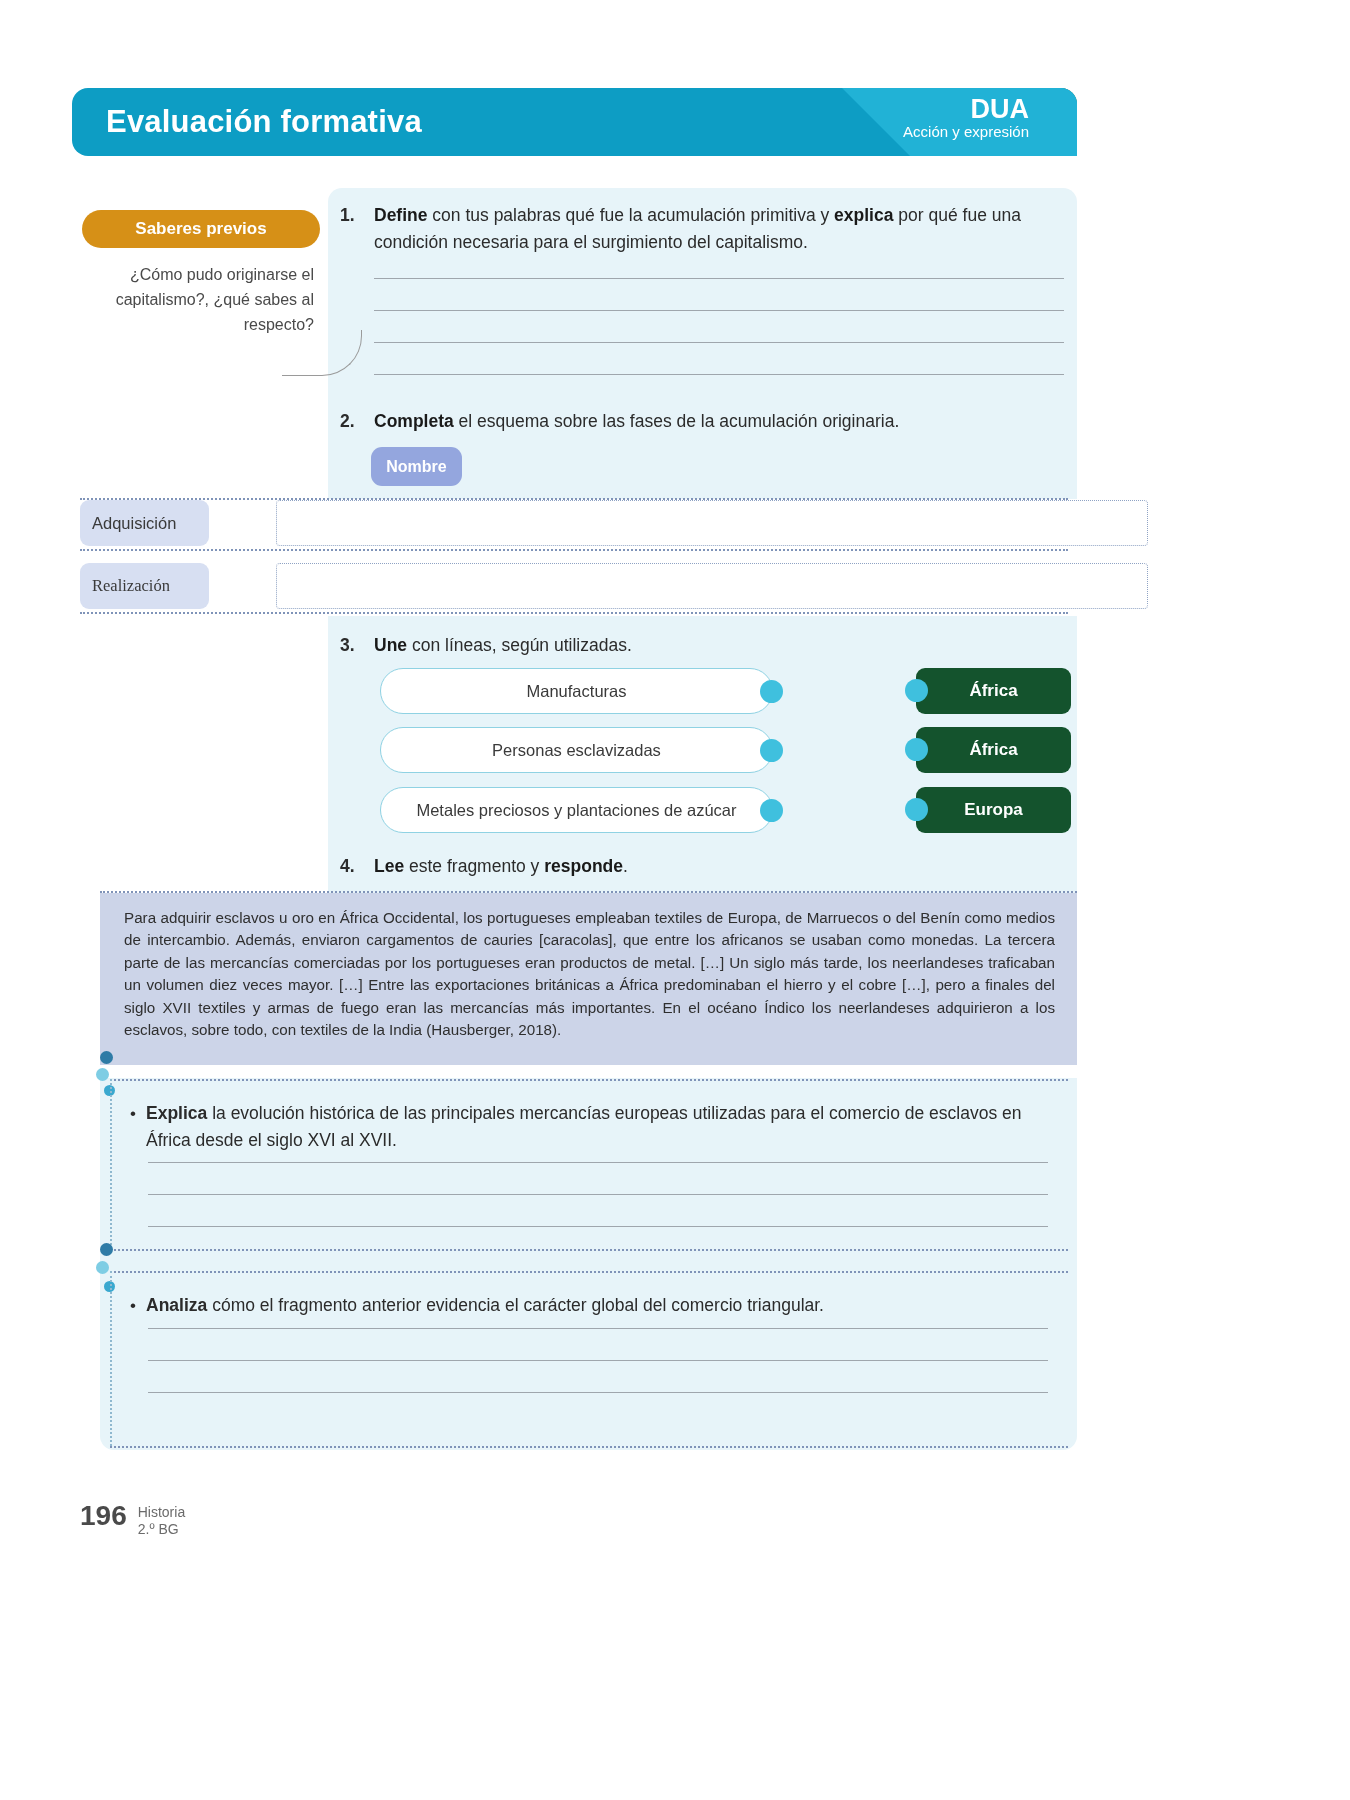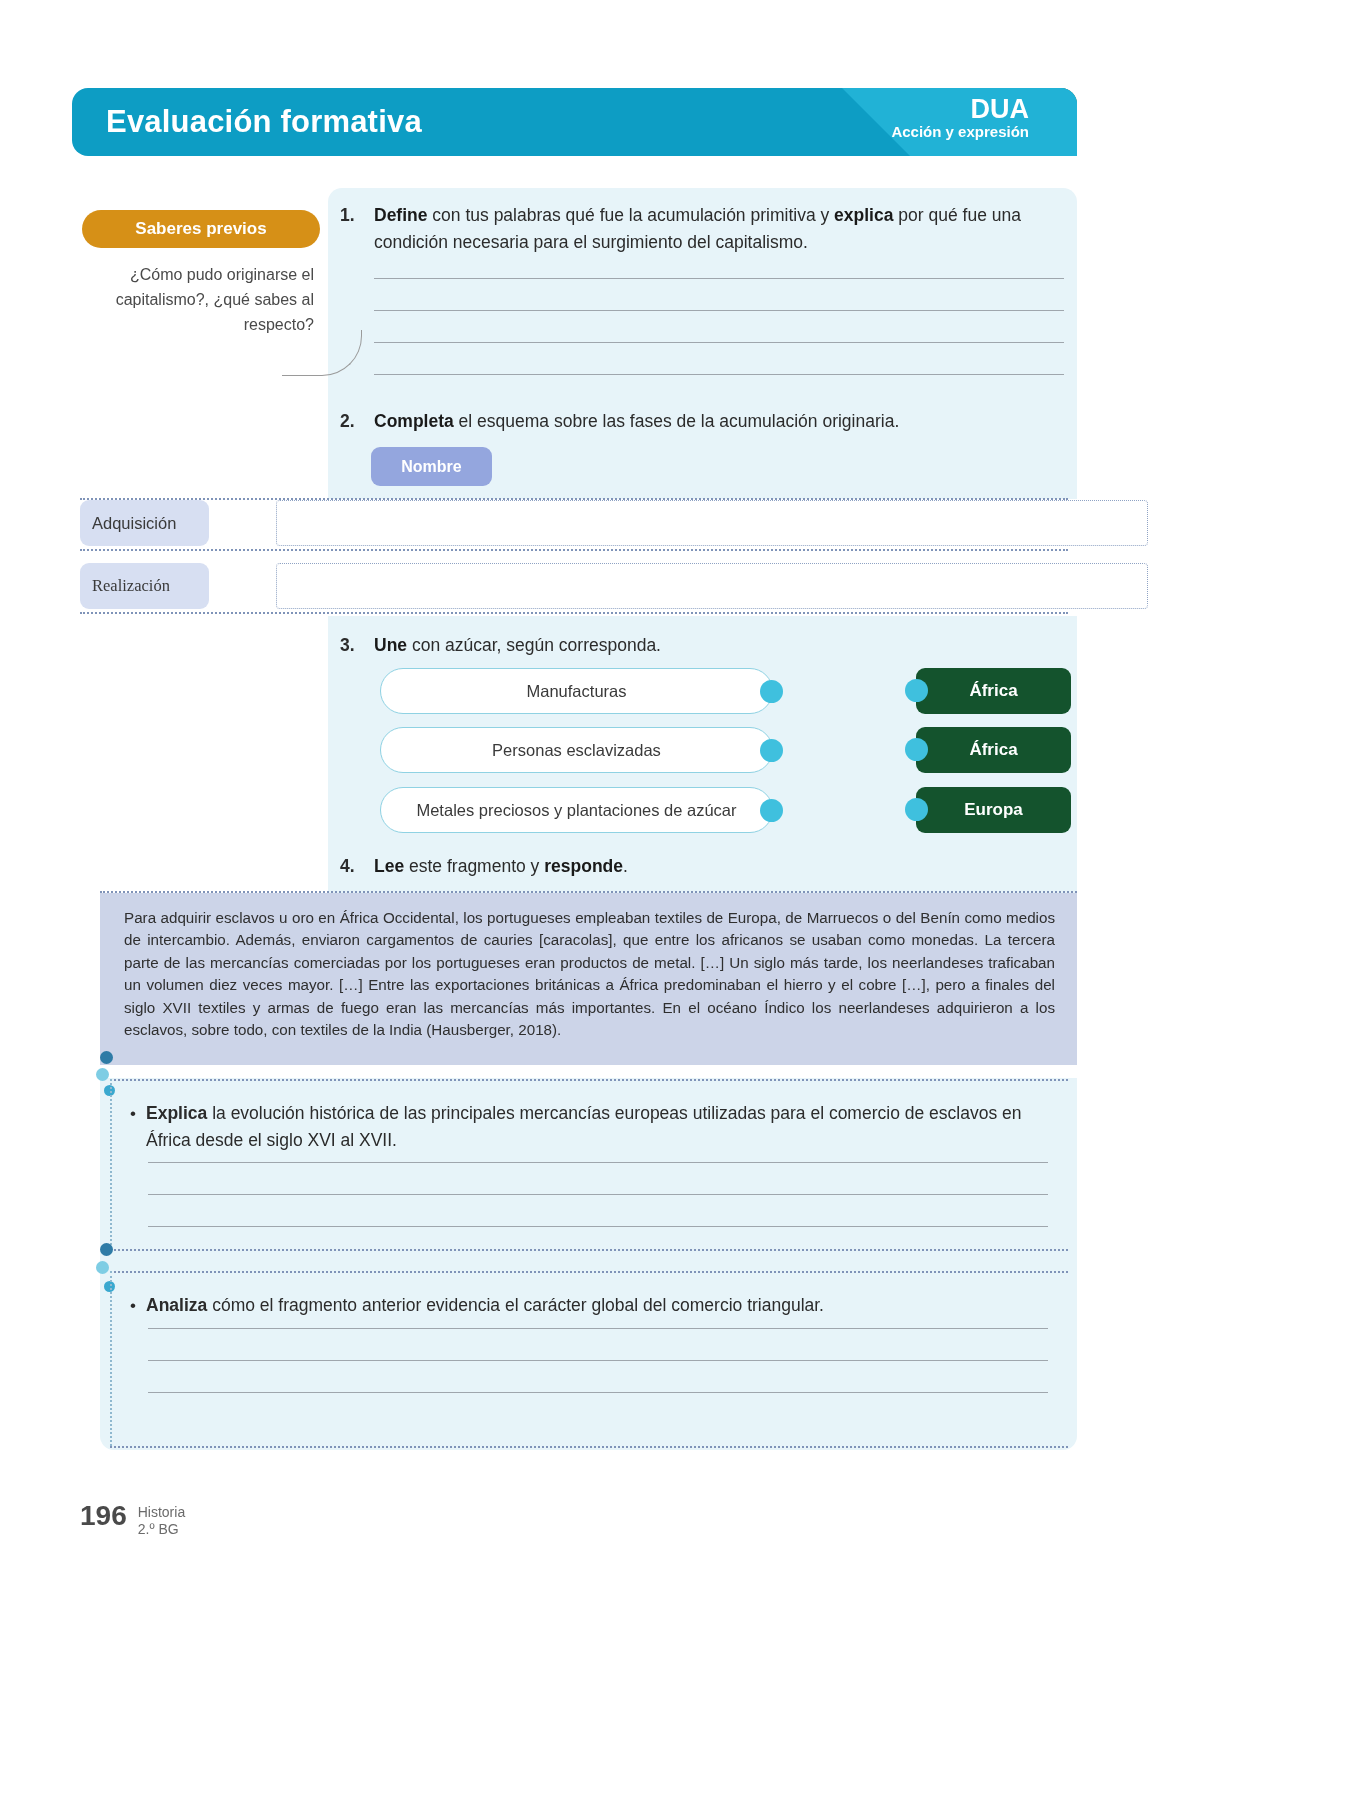--- a/index.html
+++ b/index.html
@@ -42,21 +42,21 @@
   .hdr-title {
     position: absolute; left: 34px; top: 16px;
     font-size: 31px; font-weight: 600; color: #ffffff;
     letter-spacing: .2px;
   }
   .hdr-dua {
     position: absolute; right: 48px; top: 9px;
     text-align: right; color: #ffffff;
   }
   .hdr-dua-main { font-size: 27px; font-weight: 700; line-height: 25px; }
-  .hdr-dua-sub  { font-size: 15px; font-weight: 700; line-height: 19px; text-align: center; }
+  .hdr-dua-sub  { font-size: 15px; font-weight: 400; line-height: 19px; text-align: center; }
 
   
   .panel-a {
     position: absolute;
     left: 328px; top: 188px;
     width: 749px; height: 311px;
     background: #e7f4f9;
     border-radius: 14px 14px 0 0;
   }
   .panel-b {
@@ -118,21 +118,21 @@
   .schema-heads {
     position: absolute; left: 371px; top: 447px;
     display: flex; gap: 14px;
   }
   .schema-head {
     height: 39px; background: #94a6de;
     border-radius: 9px;
     display: flex; align-items: center; justify-content: center;
     color: #ffffff; font-size: 16px; font-weight: 700;
   }
-  .sh-nombre { width: 121px; }
+  .sh-nombre { width: 91px; border-radius: 11px; }
   .sh-carac  { width: 318px; }
 
   .schema-row { position: absolute; left: 80px; height: 46px; }
   .schema-rowlabel {
     position: absolute; left: 0; top: 0;
     width: 129px; height: 46px;
     background: #d7dff2;
     border-radius: 9px;
     display: flex; align-items: center;
     padding-left: 12px;
@@ -276,21 +276,21 @@
   <div class="schema-rowlabel">Realización</div>
   <div class="schema-rowbox"></div>
 </div>
 
 <div class="dot-h" style="left:80px; top:498px; width:988px;"></div>
 <div class="dot-h" style="left:80px; top:549px; width:988px;"></div>
 <div class="dot-h" style="left:80px; top:612px; width:988px;"></div>
 
 <div class="q" id="q3">
   <span class="q-num">3.</span>
-  <span class="q-text"><b>Une</b><span> con azúcar, según corresponda.</span></span>
+  <span class="q-text"><b>Une</b><span> con líneas, según utilizadas.</span></span>
 </div>
 
 <div class="match-left" id="ml-0">
   <div class="match-pill">
     <span>Manufacturas</span>
     <span class="knob-r"></span>
   </div>
 </div>
 <div class="match-left" id="ml-1">
   <div class="match-pill">

